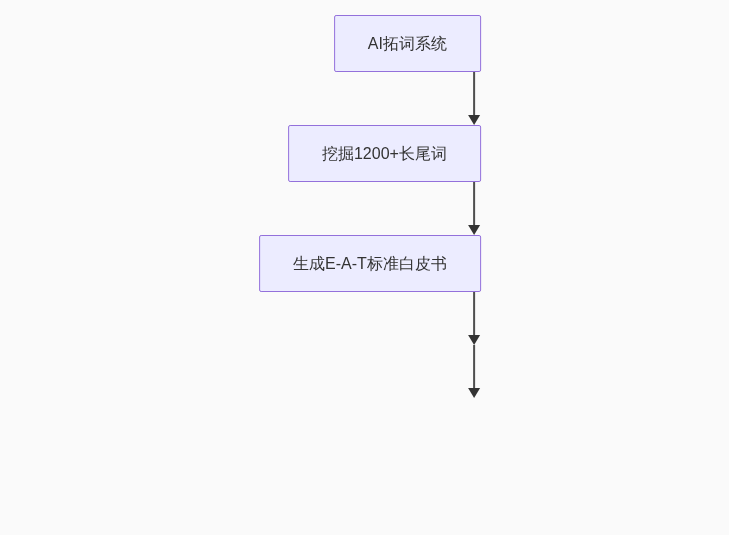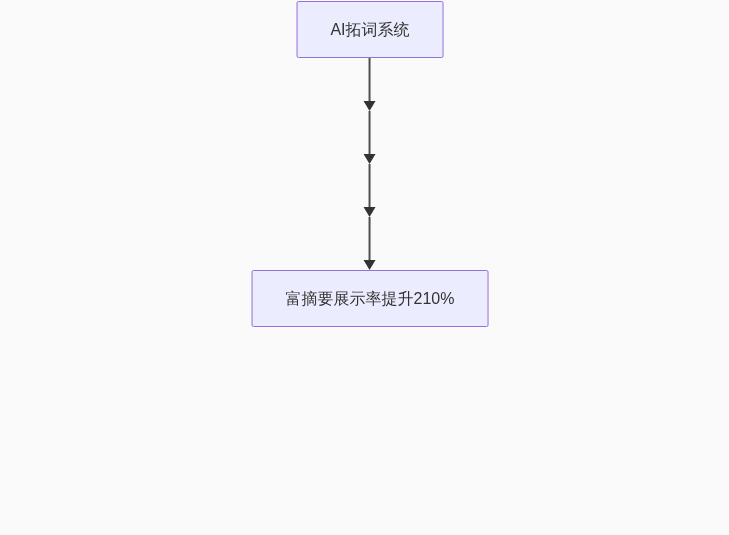--- a/index.html
+++ b/index.html
@@ -14,25 +14,25 @@
     font-family: "Liberation Sans", "DejaVu Sans", sans-serif;
   }
   .canvas {
     position: relative;
     width: 729px;
     height: 535px;
   }
   .flow {
     position: absolute;
     left: 370px;
-    top: 1px;
+    top: 15px;
     transform: translateX(-50%);
     display: flex;
     flex-direction: column;
-    align-items: center;
+    align-items: flex-end;
   }
   .node {
     box-sizing: border-box;
     background: #ECECFF;
     border: 1px solid #9370DB;
     border-radius: 2px;
     color: #333333;
     font-size: 16px;
     line-height: 17px;
     padding: 19px 33px;
@@ -66,34 +66,35 @@
 <div class="canvas">
   <div class="flow">
 
     <div class="node">AI拓词系统</div>
 
     <div class="arrow">
       <div class="shaft"></div>
       <div class="head"></div>
     </div>
 
+    <div class="node">挖掘1200+长尾词</div>
+
+    <div class="arrow">
+      <div class="shaft"></div>
+      <div class="head"></div>
+    </div>
+
+    <div class="node">生成E-A-T标准白皮书</div>
 
     <div class="arrow">
       <div class="shaft"></div>
       <div class="head"></div>
     </div>
 
 
     <div class="arrow">
       <div class="shaft"></div>
       <div class="head"></div>
     </div>
 
 
-    <div class="arrow">
-      <div class="shaft"></div>
-      <div class="head"></div>
-    </div>
-
-    <div class="node">富摘要展示率提升210%</div>
-
   </div>
 </div>
 
 </body></html>

